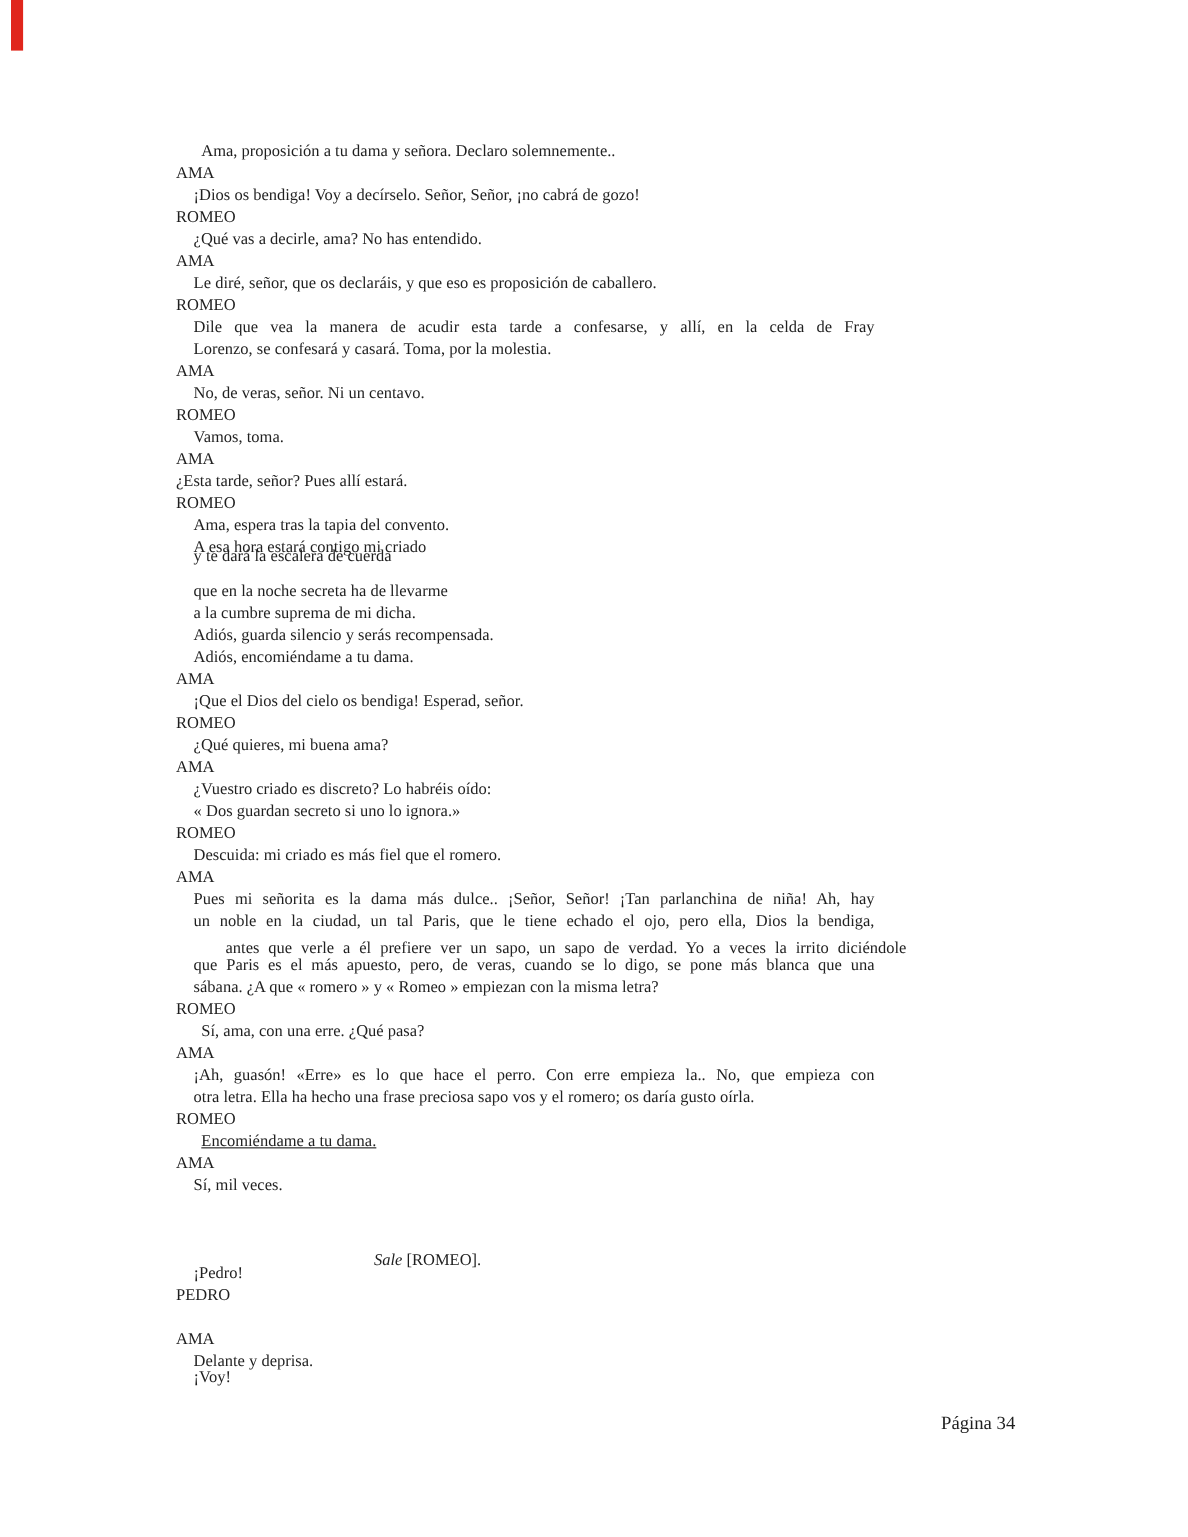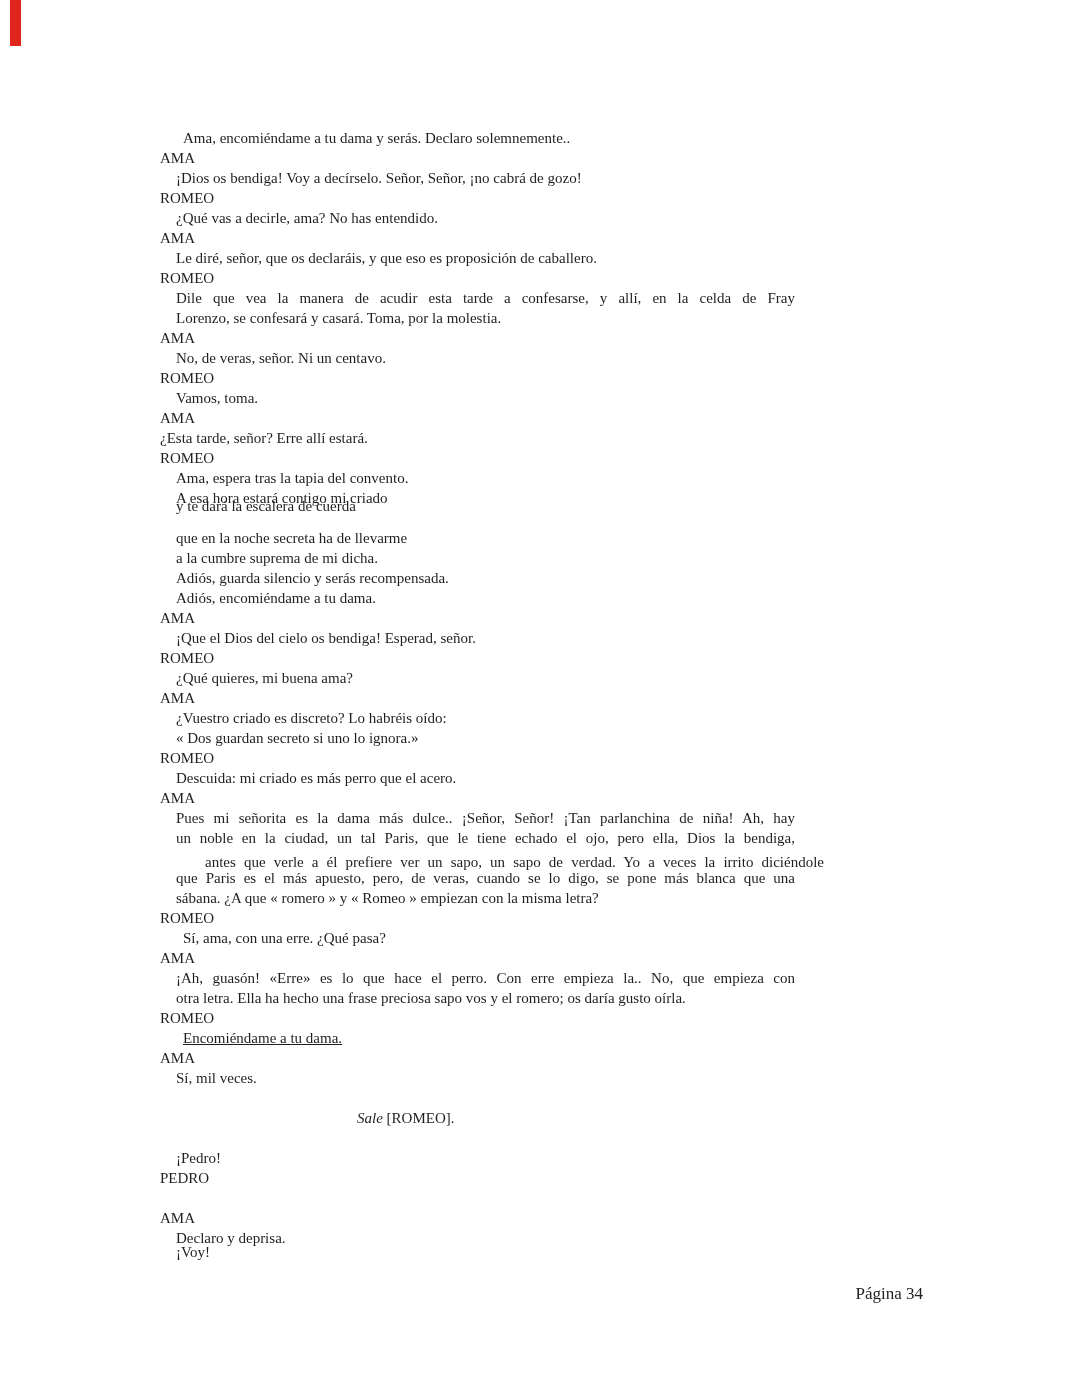--- a/index.html
+++ b/index.html
@@ -27,21 +27,21 @@
   .ln.d         { left: 176px; }
   .ln.d1        { left: 183px; }
   .ln.f         { left: 160px; }
   .ln.j {
     left: 176px;
     width: 619px;
     white-space: normal;
     text-align: justify;
     text-align-last: justify;
   }
-  .ln.stage     { left: 357px; }
+  .ln.stage     { left: 340px; margin-top: 28px; }
   .ln.stage .it { font-style: italic; }
   #corner-mark {
     position: absolute;
     left: 10px;
     top: 0;
     width: 11px;
     height: 46px;
   }
   #page-number {
     position: absolute;
@@ -51,69 +51,69 @@
     line-height: 24px;
     text-align: right;
   }
 </style>
 </head>
 <body>
 
 <div id="page" style="background: rgb(255, 255, 255); color: rgb(31, 31, 31);">
   <div id="corner-mark" style="background: rgb(224, 38, 28);"></div>
   <div id="text-block">
-      <div class="ln d1" style="top: 128px;">Ama, encomiéndame a tu dama y serás. Declaro solemnemente..</div>
+      <div class="ln d1" style="top: 128px;">Ama, proposición a tu dama y señora. Declaro solemnemente..</div>
       <div class="ln speaker" style="top: 148px;">AMA</div>
       <div class="ln d" style="top: 168px;">¡Dios os bendiga! Voy a decírselo. Señor, Señor, ¡no cabrá de gozo!</div>
       <div class="ln speaker" style="top: 188px;">ROMEO</div>
       <div class="ln d" style="top: 208px;">¿Qué vas a decirle, ama? No has entendido.</div>
       <div class="ln speaker" style="top: 228px;">AMA</div>
       <div class="ln d" style="top: 248px;">Le diré, señor, que os declaráis, y que eso es proposición de caballero.</div>
       <div class="ln speaker" style="top: 268px;">ROMEO</div>
       <div class="ln j" style="top: 288px;">Dile que vea la manera de acudir esta tarde a confesarse, y allí, en la celda de Fray</div>
       <div class="ln d" style="top: 308px;">Lorenzo, se confesará y casará. Toma, por la molestia.</div>
       <div class="ln speaker" style="top: 328px;">AMA</div>
       <div class="ln d" style="top: 348px;">No, de veras, señor. Ni un centavo.</div>
       <div class="ln speaker" style="top: 368px;">ROMEO</div>
       <div class="ln d" style="top: 388px;">Vamos, toma.</div>
       <div class="ln speaker" style="top: 408px;">AMA</div>
-      <div class="ln f" style="top: 428px;">¿Esta tarde, señor? Erre allí estará.</div>
+      <div class="ln f" style="top: 428px;">¿Esta tarde, señor? Pues allí estará.</div>
       <div class="ln speaker" style="top: 448px;">ROMEO</div>
       <div class="ln d" style="top: 468px;">Ama, espera tras la tapia del convento.</div>
       <div class="ln d" style="top: 488px;">A esa hora estará contigo mi criado</div>
       <div class="ln d" style="top: 496px;">y te dará la escalera de cuerda</div>
       <div class="ln d" style="top: 528px;">que en la noche secreta ha de llevarme</div>
       <div class="ln d" style="top: 548px;">a la cumbre suprema de mi dicha.</div>
       <div class="ln d" style="top: 568px;">Adiós, guarda silencio y serás recompensada.</div>
       <div class="ln d" style="top: 588px;">Adiós, encomiéndame a tu dama.</div>
       <div class="ln speaker" style="top: 608px;">AMA</div>
       <div class="ln d" style="top: 628px;">¡Que el Dios del cielo os bendiga! Esperad, señor.</div>
       <div class="ln speaker" style="top: 648px;">ROMEO</div>
       <div class="ln d" style="top: 668px;">¿Qué quieres, mi buena ama?</div>
       <div class="ln speaker" style="top: 688px;">AMA</div>
       <div class="ln d" style="top: 708px;">¿Vuestro criado es discreto? Lo habréis oído:</div>
       <div class="ln d" style="top: 728px;">« Dos guardan secreto si uno lo ignora.»</div>
       <div class="ln speaker" style="top: 748px;">ROMEO</div>
-      <div class="ln d" style="top: 768px;">Descuida: mi criado es más perro que el acero.</div>
+      <div class="ln d" style="top: 768px;">Descuida: mi criado es más fiel que el romero.</div>
       <div class="ln speaker" style="top: 788px;">AMA</div>
       <div class="ln j" style="top: 808px;">Pues mi señorita es la dama más dulce.. ¡Señor, Señor! ¡Tan parlanchina de niña! Ah, hay</div>
       <div class="ln j" style="top: 828px;">un noble en la ciudad, un tal Paris, que le tiene echado el ojo, pero ella, Dios la bendiga,</div>
       <div class="ln j" style="top: 852px; margin-left: 29px;">antes que verle a él prefiere ver un sapo, un sapo de verdad. Yo a veces la irrito diciéndole</div>
       <div class="ln j" style="top: 868px;">que Paris es el más apuesto, pero, de veras, cuando se lo digo, se pone más blanca que una</div>
       <div class="ln d" style="top: 888px;">sábana. ¿A que « romero » y « Romeo » empiezan con la misma letra?</div>
       <div class="ln speaker" style="top: 908px;">ROMEO</div>
       <div class="ln d1" style="top: 928px;">Sí, ama, con una erre. ¿Qué pasa?</div>
       <div class="ln speaker" style="top: 948px;">AMA</div>
       <div class="ln j" style="top: 968px;">¡Ah, guasón! «Erre» es lo que hace el perro. Con erre empieza la.. No, que empieza con</div>
       <div class="ln d" style="top: 988px;">otra letra. Ella ha hecho una frase preciosa sapo vos y el romero; os daría gusto oírla.</div>
       <div class="ln speaker" style="top: 1008px;">ROMEO</div>
       <div class="ln d1" style="top: 1028px; text-decoration: underline;">Encomiéndame a tu dama.</div>
       <div class="ln speaker" style="top: 1048px;">AMA</div>
       <div class="ln d" style="top: 1068px;">Sí, mil veces.</div>
       <div class="ln stage" style="top: 1108px;"><span class="it">Sale</span> [ROMEO].</div>
       <div class="ln d" style="top: 1148px;">¡Pedro!</div>
       <div class="ln speaker" style="top: 1168px;">PEDRO</div>
       <div class="ln d" style="top: 1242px;">¡Voy!</div>
       <div class="ln speaker" style="top: 1208px;">AMA</div>
-      <div class="ln d" style="top: 1228px;">Declaro y deprisa.</div>
+      <div class="ln d" style="top: 1228px;">Delante y deprisa.</div>
     </div>
   <div id="page-number">Página 34</div>
 </div>
 
 </body></html>

